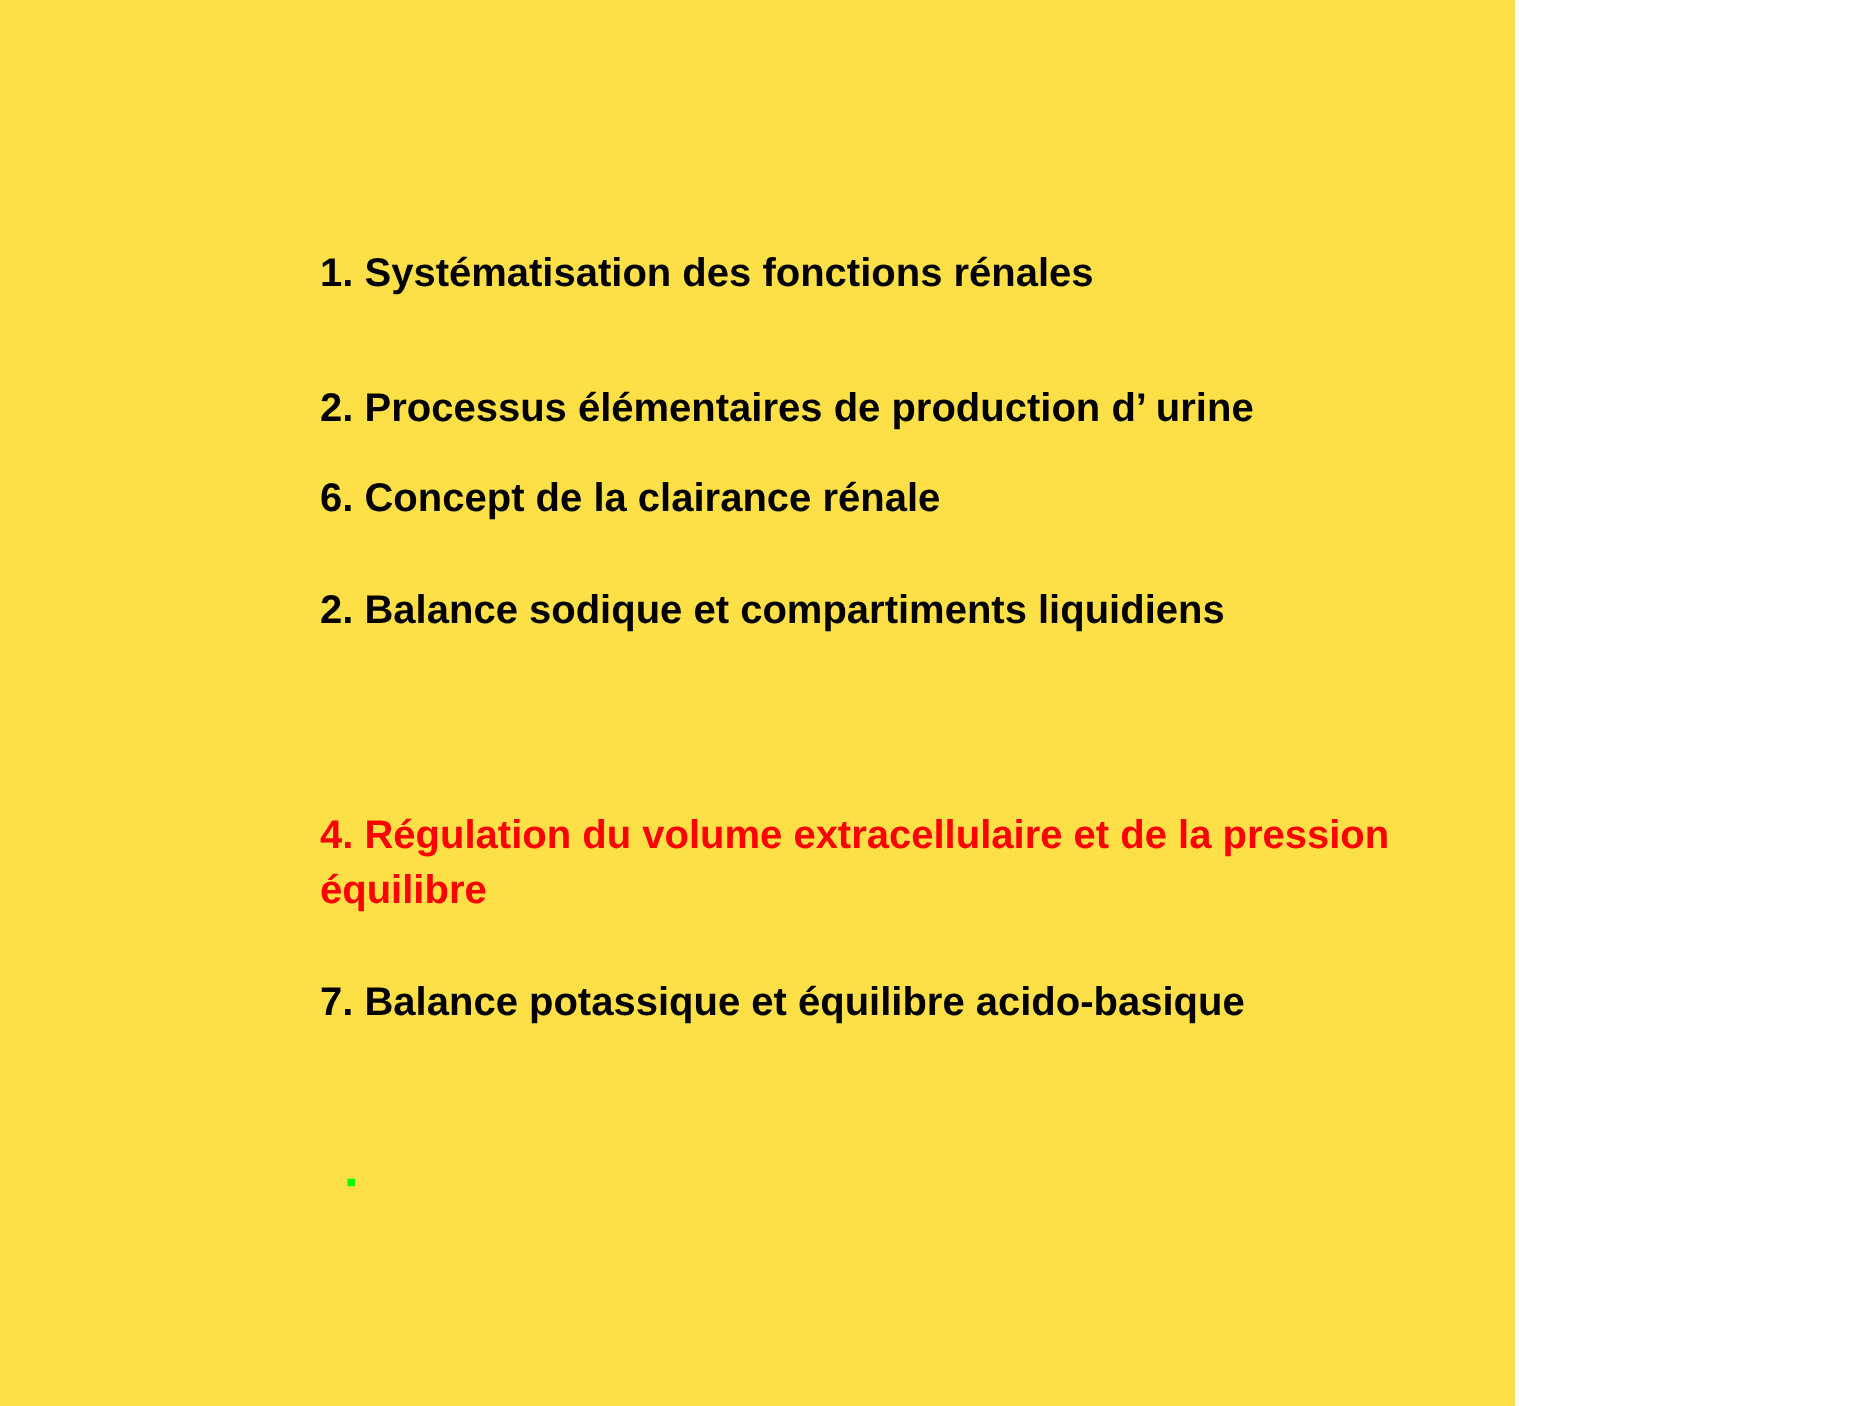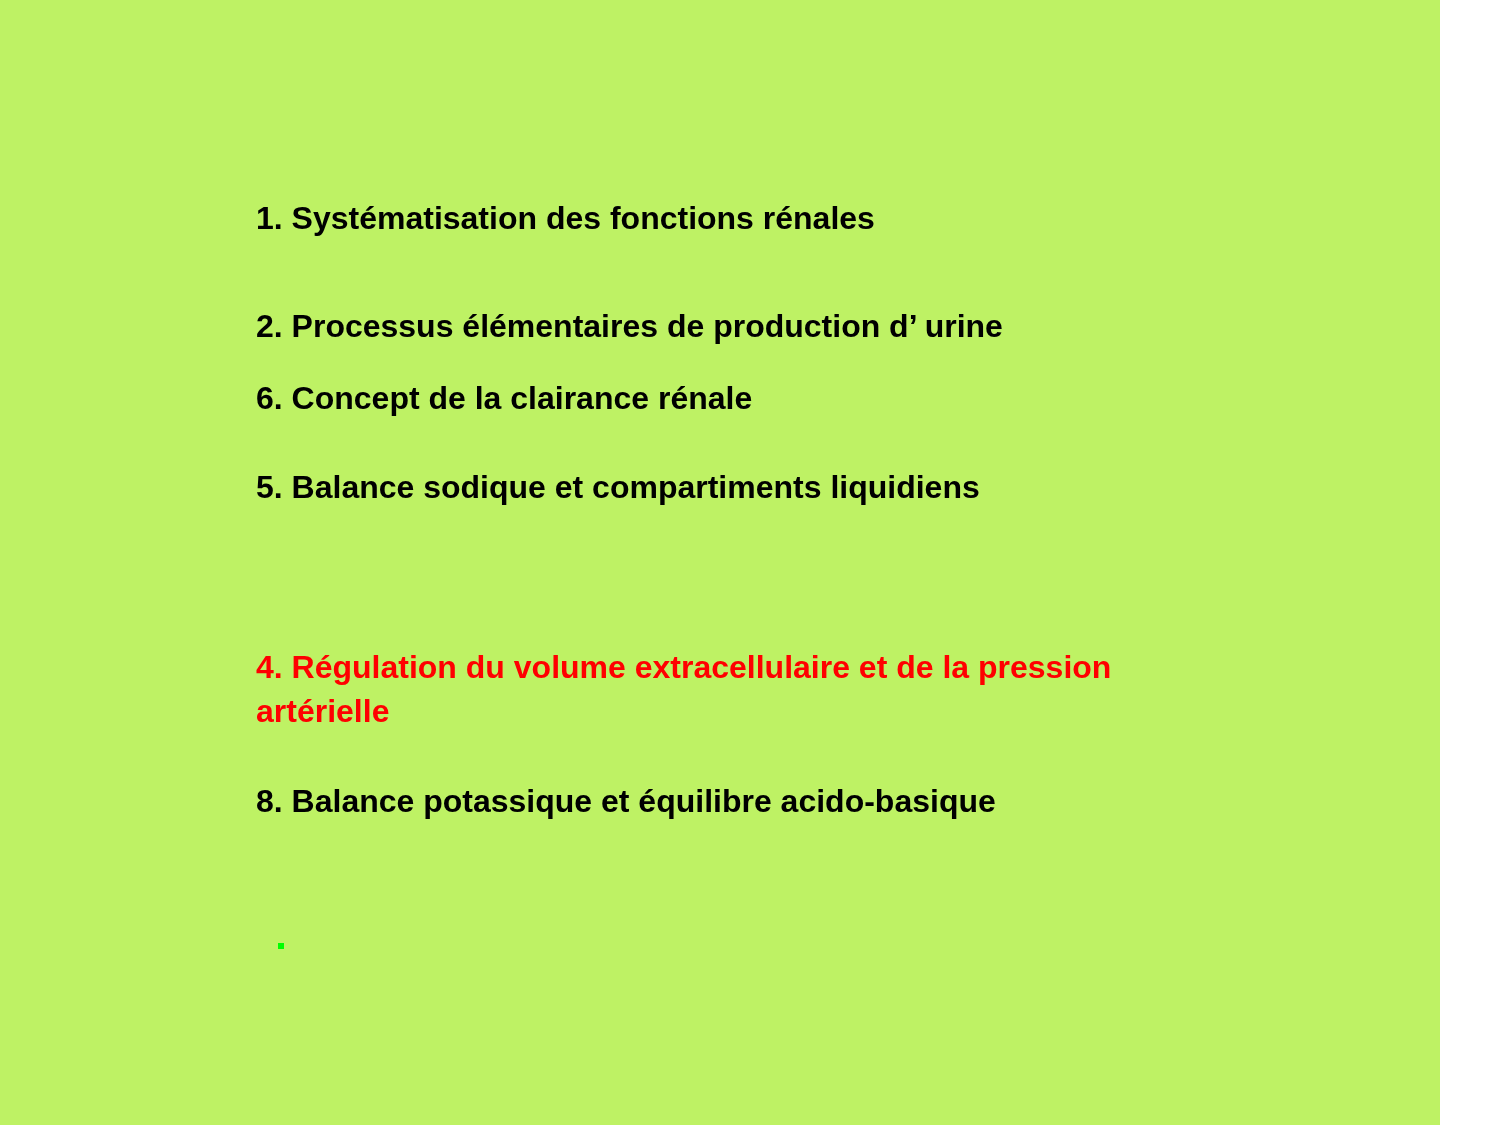--- a/index.html
+++ b/index.html
@@ -1,17 +1,17 @@
 <!DOCTYPE html>
 <html><head>
   <meta charset="utf-8">
   <style>
     html, body { margin: 0; padding: 0; background: #ffffff; }
     body { width: 1500px; height: 1125px; position: relative; overflow: hidden; }
-    .slide { position: absolute; left: 0; top: 0; width: 1440px; height: 1125px; background: #bef264; }
+    .slide { position: absolute; left: 0; top: 0; width: 1212px; height: 1125px; background: #fde047; }
     .item {
       position: absolute;
       left: 256px;
       font-family: "Liberation Sans", sans-serif;
       font-weight: bold;
       font-size: 32px;
       line-height: 44px;
       color: #000000;
       white-space: nowrap;
       margin: 0;
@@ -26,18 +26,18 @@
       background: #00ff00;
     }
   </style>
 </head>
 <body>
 
 <div class="slide">
   <p class="item" style="top:196px;">1. Systématisation des fonctions rénales</p>
   <p class="item" style="top:304px;">2. Processus élémentaires de production d’ urine</p>
   <p class="item" style="top:376px;">6. Concept de la clairance rénale</p>
-  <p class="item" style="top:465px;">5. Balance sodique et compartiments liquidiens</p>
+  <p class="item" style="top:465px;">2. Balance sodique et compartiments liquidiens</p>
   <p class="item active" style="top:645px;">4. Régulation du volume extracellulaire et de la pression</p>
-  <p class="item active" style="top:689px;">artérielle</p>
-  <p class="item" style="top:779px;">8. Balance potassique et équilibre acido-basique</p>
+  <p class="item active" style="top:689px;">équilibre</p>
+  <p class="item" style="top:779px;">7. Balance potassique et équilibre acido-basique</p>
   <div class="dot"></div>
 </div>
 
 </body></html>

